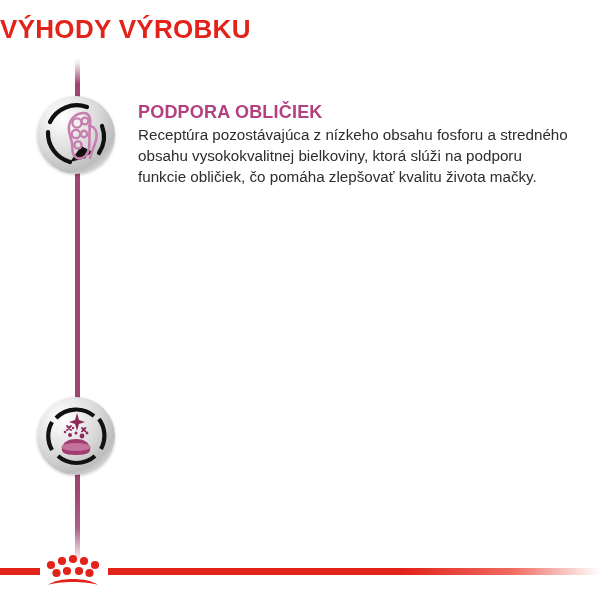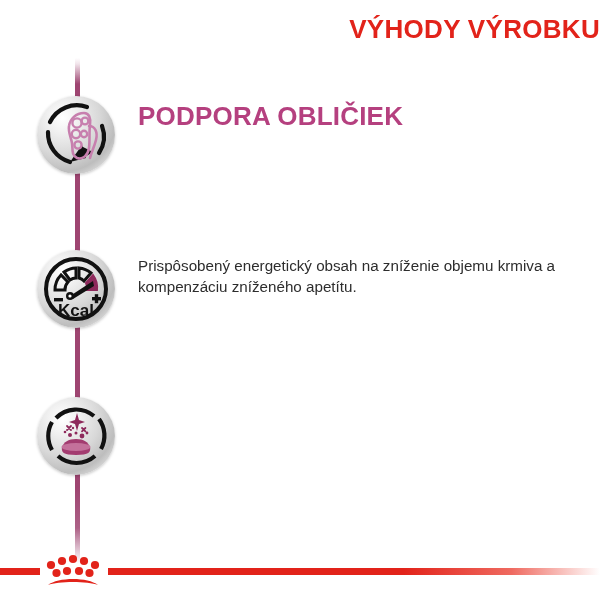--- a/index.html
+++ b/index.html
@@ -17,21 +17,21 @@
     background: #ffffff;
     overflow: hidden;
   }
 
   
   .title {
     position: absolute;
     left: 0;
     top: 14px;
     width: 600px;
-    text-align: right;
+    text-align: left;
     font-size: 26px;
     font-weight: bold;
     letter-spacing: 0.3px;
     color: #E2231A;
     font-family: "Liberation Sans", sans-serif;
   }
 
   
   .connector {
     position: absolute;
@@ -85,21 +85,21 @@
     height: 78px;
   }
 
   .feature-text {
     padding-left: 13px;
     padding-right: 16px;
     padding-top: 6px;
     flex: 1;
   }
   .feature-heading {
-    font-size: 26px;
+    font-size: 18px;
     font-weight: bold;
     color: #B5407F;
     letter-spacing: 0.2px;
     margin: 0 0 3px 0;
     line-height: 1.12;
     font-family: "Liberation Sans", sans-serif;
   }
   .feature-body {
     font-size: 15.2px;
     color: #2d2d2d;
@@ -170,49 +170,26 @@
           <circle cx="48" cy="25" r="3.4" fill="none" stroke="#C77FAE" stroke-width="2.4"></circle>
           <circle cx="39" cy="38" r="4.2" fill="none" stroke="#C77FAE" stroke-width="2.4"></circle>
           <circle cx="47" cy="38" r="3.2" fill="none" stroke="#C77FAE" stroke-width="2.4"></circle>
           <circle cx="41" cy="49" r="3.6" fill="none" stroke="#C77FAE" stroke-width="2.4"></circle>
           <path d="M 52 30 C 58 30 61 36 59 44 C 57 52 54 57 53 62" fill="none" stroke="#C77FAE" stroke-width="2.6" stroke-linecap="round"></path>
         </svg>
       </div>
     </div>
     <div class="feature-text">
       <div class="feature-heading">PODPORA OBLIČIEK</div>
+      <div class="feature-body">Receptúra pozostávajúca z nízkeho obsahu fosforu a stredného obsahu vysokokvalitnej bielkoviny, ktorá slúži na podporu funkcie obličiek, čo pomáha zlepšovať kvalitu života mačky.</div>
     </div>
   </div>
 
   <div class="feature feature-2">
-    <div class="icon-wrap">
-      <div class="icon-disc">
-        <svg viewBox="0 0 78 78" xmlns="http://www.w3.org/2000/svg">
-
-          <circle cx="39" cy="39" r="30" fill="none" stroke="#111" stroke-width="4"></circle>
-
-          <path d="M 18 40 A 21 21 0 0 1 24 25 L 31 32 A 11 11 0 0 0 28 40 Z" fill="none" stroke="#111" stroke-width="3"></path>
-          <path d="M 27 22 A 21 21 0 0 1 39 18 L 39 28 A 11 11 0 0 0 33 30 Z" fill="none" stroke="#111" stroke-width="3"></path>
-          <path d="M 42 18 A 21 21 0 0 1 54 23 L 47 31 A 11 11 0 0 0 42 28 Z" fill="none" stroke="#111" stroke-width="3"></path>
-          <path d="M 56 25 A 21 21 0 0 1 60 40 L 50 40 A 11 11 0 0 0 49 33 Z" fill="#8E2A5C" stroke="#8E2A5C" stroke-width="2"></path>
-
-          <path d="M 33 46 L 56 31 L 57 36 L 36 49 Z" fill="#111"></path>
-          <circle cx="33" cy="46" r="4" fill="#111"></circle>
-          <circle cx="33" cy="46" r="1.6" fill="#ffffff"></circle>
-
-          <rect x="17" y="48" width="9" height="3.4" fill="#111"></rect>
-          <rect x="55" y="47" width="9" height="3.4" fill="#111"></rect>
-          <rect x="57.8" y="44.2" width="3.4" height="9" fill="#111"></rect>
-
-          <text x="39" y="66" text-anchor="middle" font-family="Liberation Sans, sans-serif" font-size="17" font-weight="bold" fill="#111">Kcal</text>
-        </svg>
-      </div>
-    </div>
     <div class="feature-text">
-      <div class="feature-body">Prispôsobený energetický obsah na zníženie objemu krmiva a kompenzáciu zníženého apetítu.</div>
     </div>
   </div>
 
   <div class="feature feature-3">
     <div class="icon-wrap">
       <div class="icon-disc">
         <svg viewBox="0 0 78 78" xmlns="http://www.w3.org/2000/svg">
 
           <path d="M 19 21 A 28 28 0 0 1 57 19" fill="none" stroke="#111" stroke-width="4.2" stroke-linecap="butt"></path>
           <path d="M 62 22 A 28 28 0 0 1 64 52" fill="none" stroke="#111" stroke-width="4.2" stroke-linecap="butt"></path>

